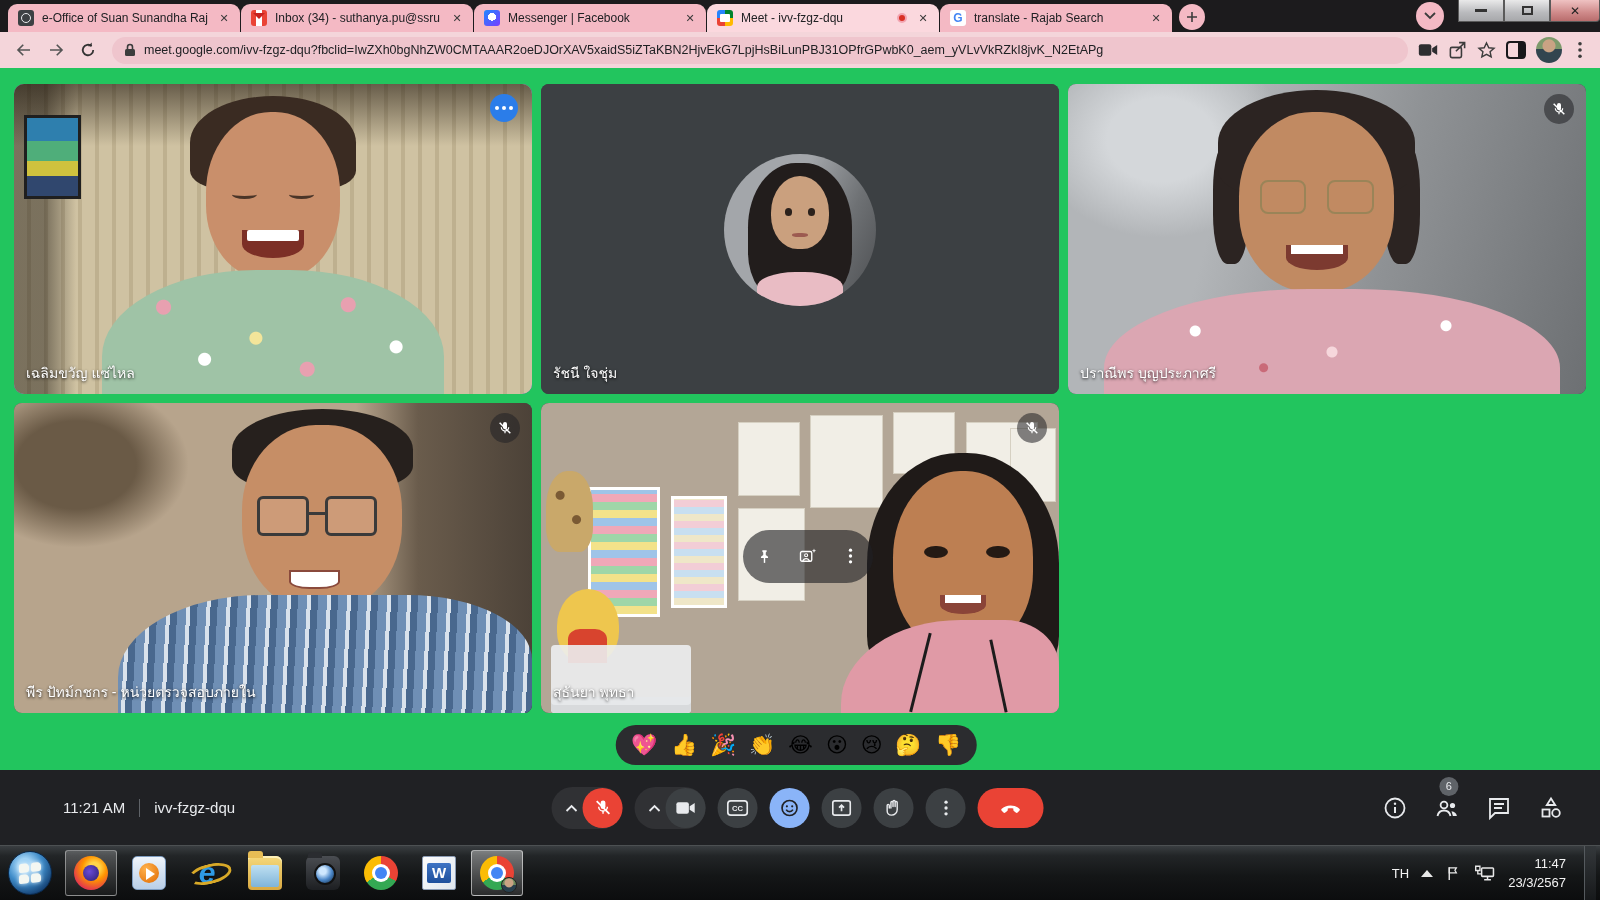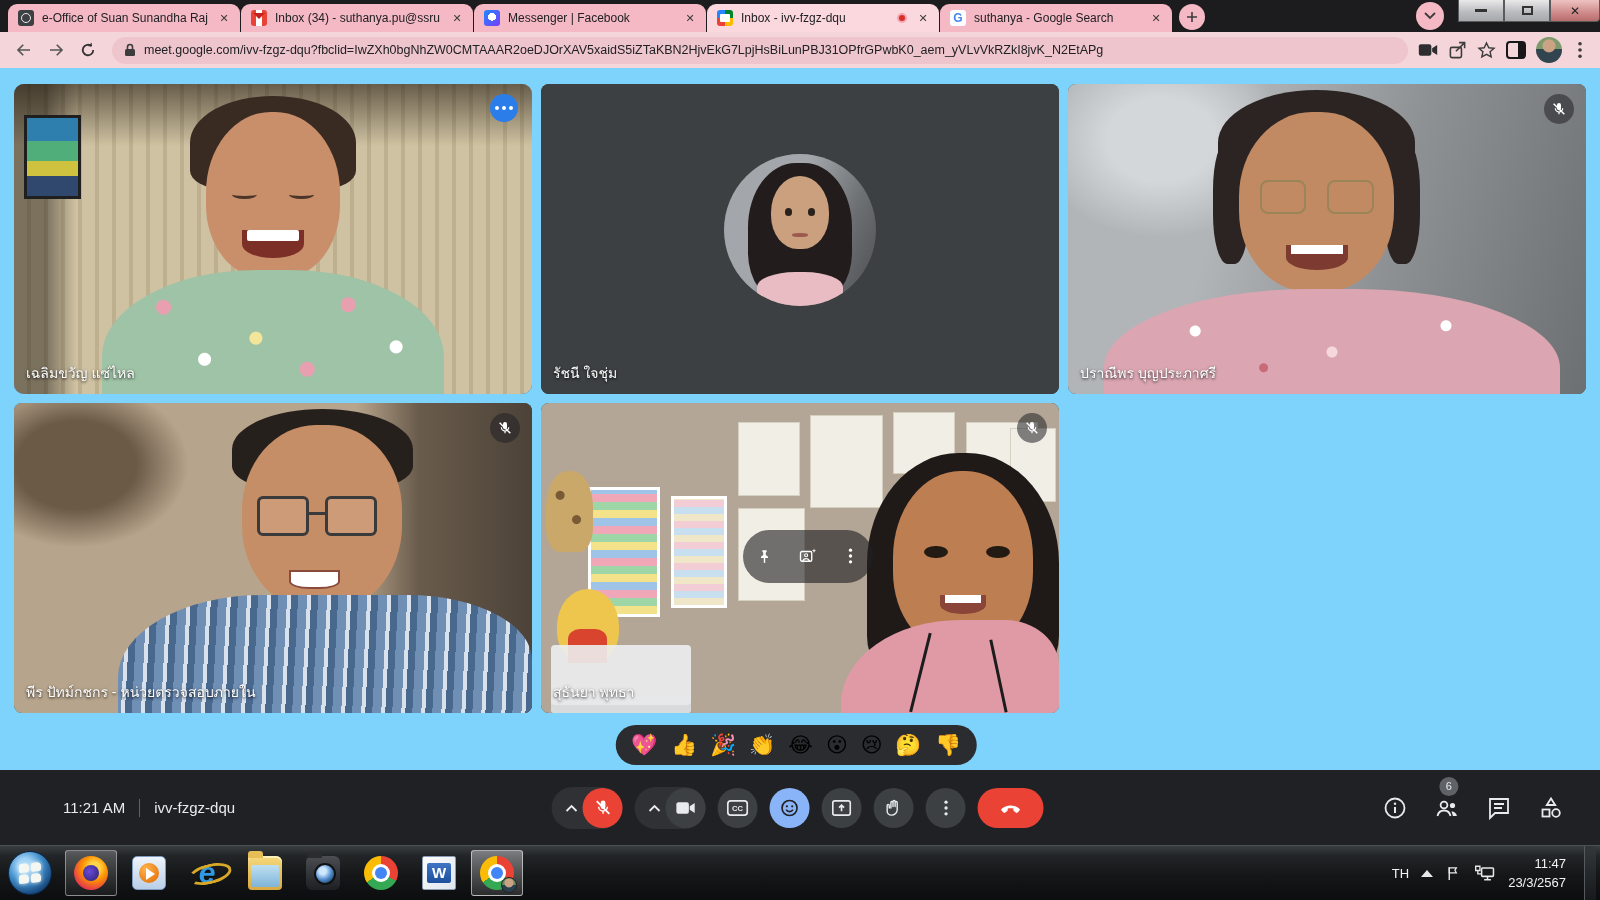--- a/index.html
+++ b/index.html
@@ -46,21 +46,21 @@
   .navbtn { width:28px; height:28px; border-radius:50%; display:flex; align-items:center; justify-content:center; cursor:pointer; }
   .omnibox { flex:1; height:27px; margin:0 6px; border-radius:14px; background:#efc5cd; display:flex; align-items:center;
              padding:0 12px; gap:8px; cursor:text; min-width:0; }
   .omnibox .url { font-size:12.5px; color:#202124; white-space:nowrap; overflow:hidden; }
   .tool-icons { display:flex; align-items:center; gap:10px; padding-right:2px; }
   .sidepanel-ic { width:20px; height:18px; border:2.5px solid #17171a; border-radius:4px; position:relative; }
   .sidepanel-ic::after { content:""; position:absolute; right:0; top:0; bottom:0; width:6px; background:#17171a; }
   .avatar { width:26px; height:26px; border-radius:50%; background:radial-gradient(circle at 50% 34%,#c9a384 0 6px,transparent 7px),linear-gradient(180deg,#7d9a6c 0 45%,#32454f 45%); cursor:pointer; }
 
   
-  .meet { position:relative; height:777px; background:#7dd3fc; }
+  .meet { position:relative; height:777px; background:#22c55e; }
   .grid { display:grid; grid-template-columns:repeat(3,1fr); gap:9px; padding:16px 14px 0; }
   .tile { position:relative; height:310px; background:#3c4043; border-radius:8px; overflow:hidden; cursor:pointer; }
   .tile.speaking { box-shadow:0 0 0 3px #5f9df5 inset; border-radius:10px; }
   .nametag { position:absolute; left:12px; bottom:10px; z-index:6; color:#fff; font-size:14px;
              text-shadow:0 1px 3px rgba(0,0,0,.9); }
   .micoff { position:absolute; top:10px; right:12px; z-index:6; width:30px; height:30px; border-radius:50%;
             background:rgba(32,33,36,.55); display:flex; align-items:center; justify-content:center; }
   .tile-opts { position:absolute; top:10px; right:14px; z-index:6; width:28px; height:28px; border-radius:50%;
                background:#2b7de9; display:flex; align-items:center; justify-content:center; gap:3px; cursor:pointer; }
   .tile-opts i { width:4px; height:4px; border-radius:50%; background:#fff; }
@@ -248,27 +248,27 @@
       <span class="title">Inbox (34) - suthanya.pu@ssru.ac</span>
       <span class="closex">✕</span>
     </div>
     <div class="tab">
       <span class="fav fav-messenger"></span>
       <span class="title">Messenger | Facebook</span>
       <span class="closex">✕</span>
     </div>
     <div class="tab active">
       <span class="fav fav-meet"></span>
-      <span class="title">Inbox - ivv-fzgz-dqu</span>
+      <span class="title">Meet - ivv-fzgz-dqu</span>
       <span class="rec-dot"></span>
       <span class="closex">✕</span>
     </div>
     <div class="tab">
       <span class="fav fav-google"></span>
-      <span class="title">suthanya - Google Search</span>
+      <span class="title">translate - Rajab Search</span>
       <span class="closex">✕</span>
     </div>
     <div class="newtab">
       <svg width="12" height="12" viewBox="0 0 12 12">
           <path d="M6 1v10M1 6h10" stroke="#3c3c3c" stroke-width="1.6"></path>
         </svg>
     </div>
     <div class="tab-spacer"></div>
     <div class="tabsearch">
       <svg width="12" height="8" viewBox="0 0 12 8">

